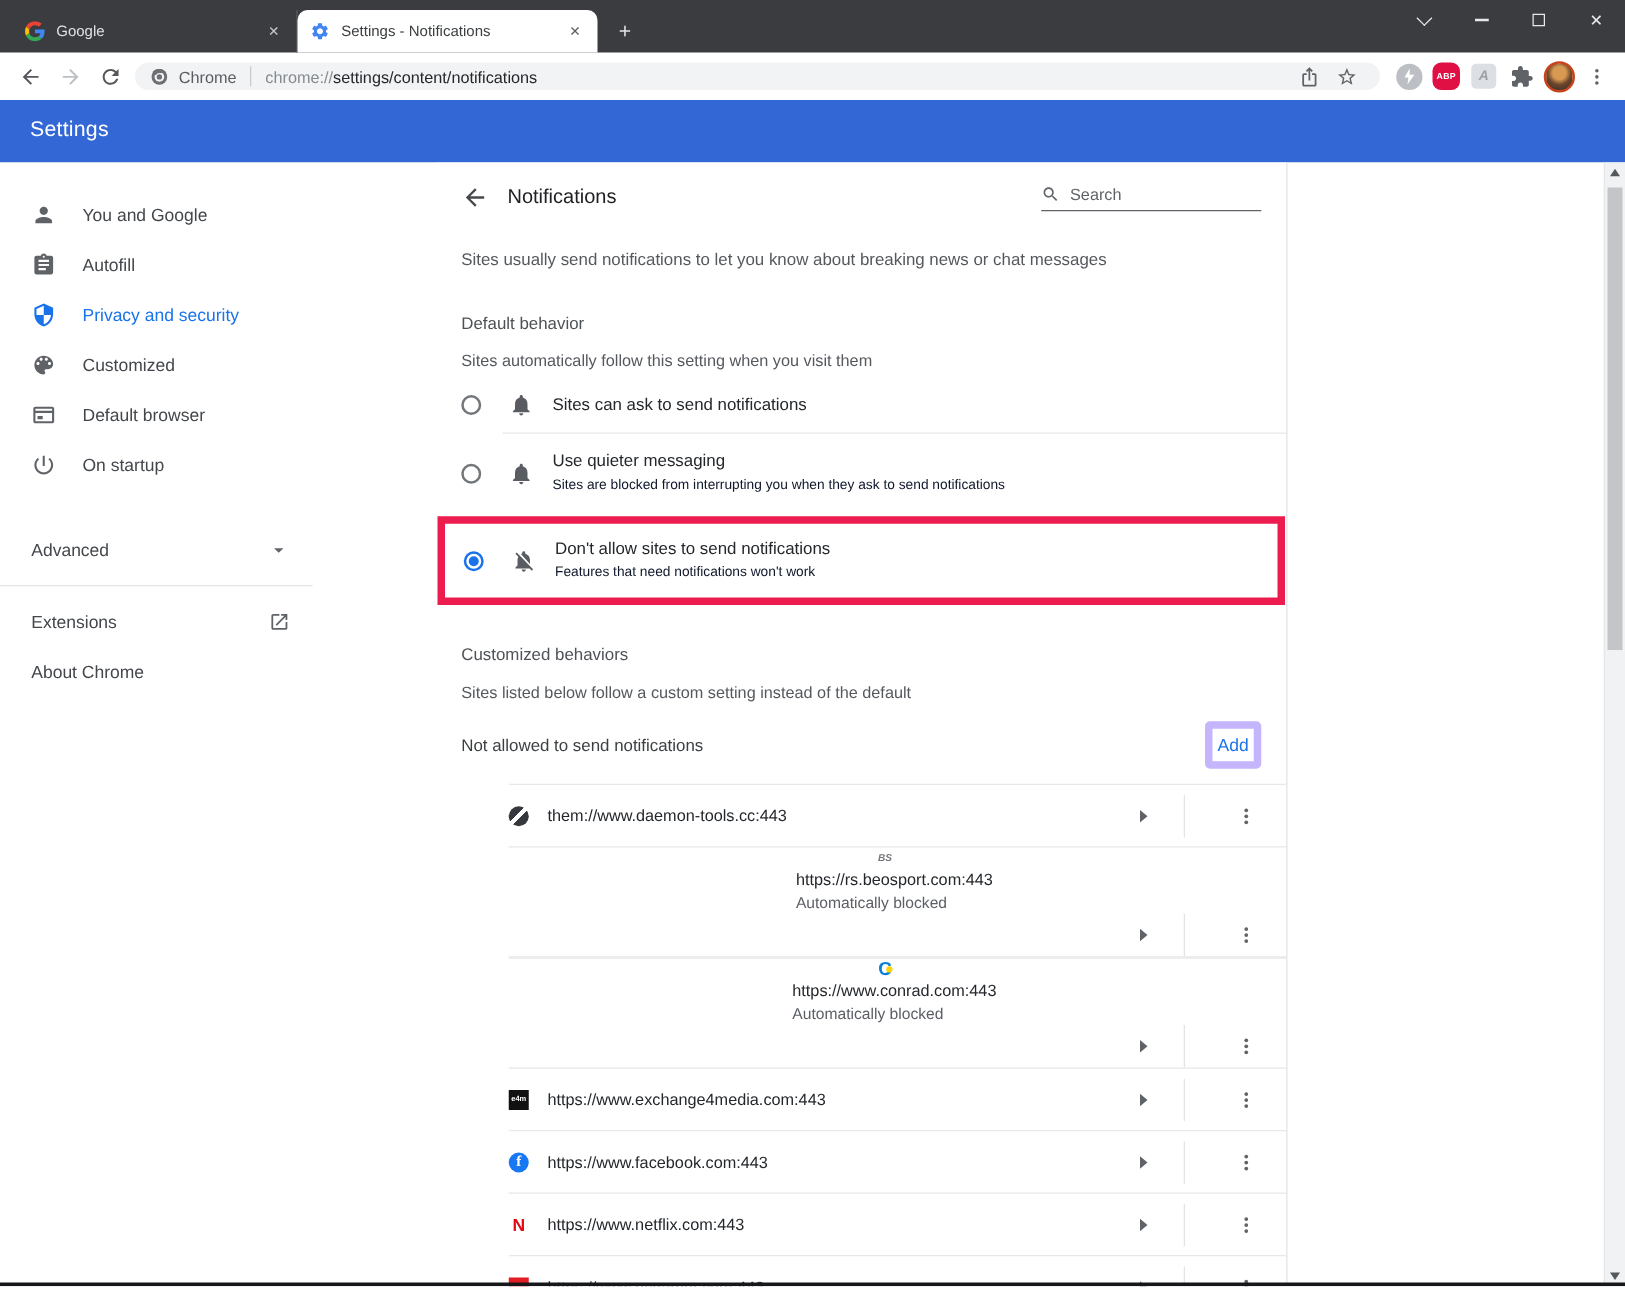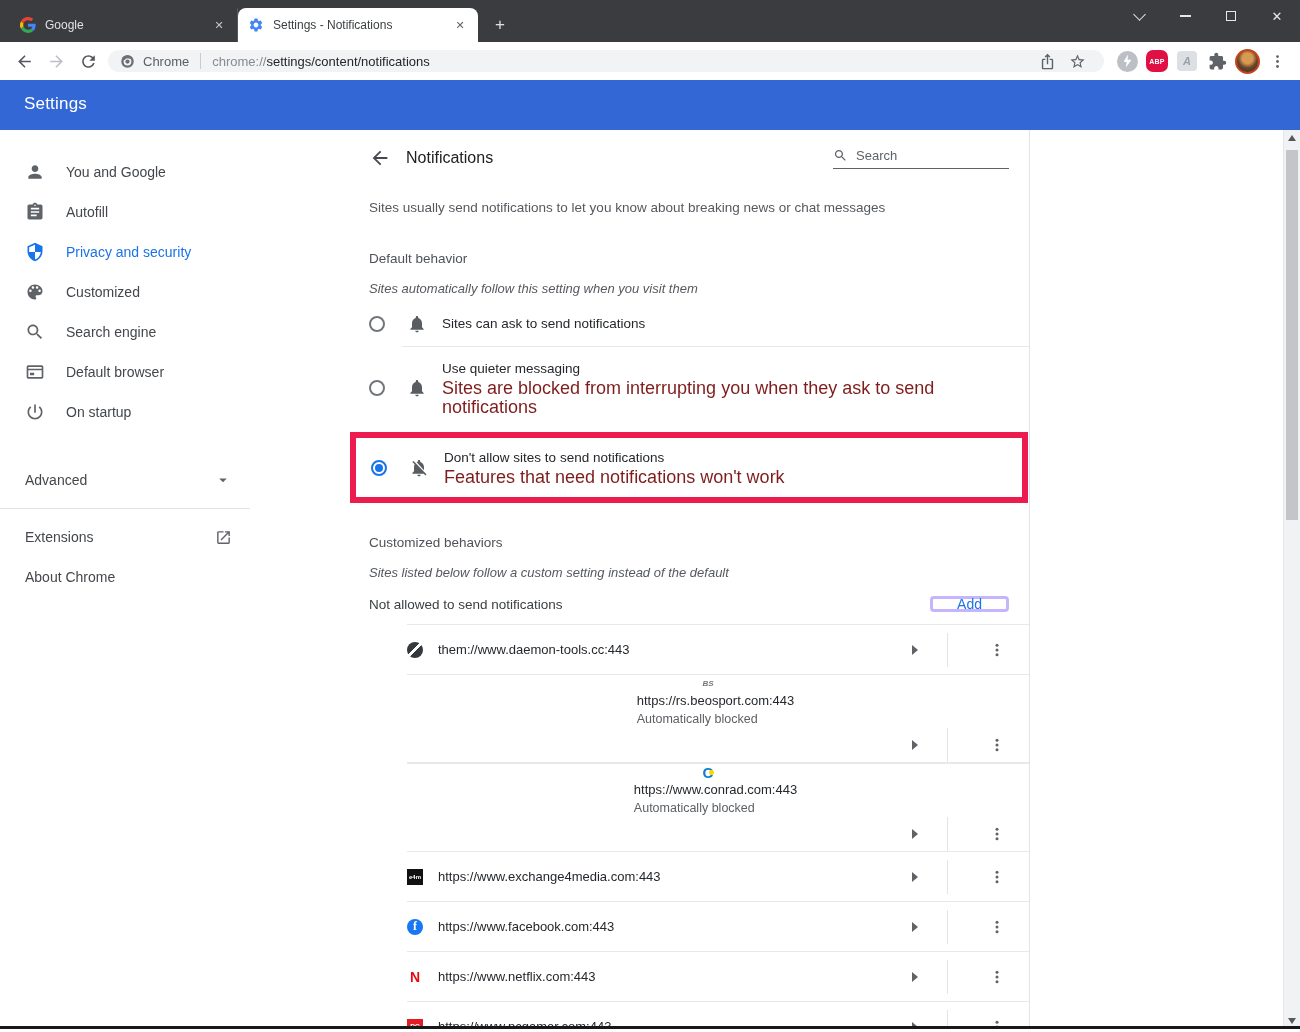--- a/index.html
+++ b/index.html
@@ -75,38 +75,38 @@
   .backbtn { width:22px; height:22px; color:#45484c; flex:none; }
   .backbtn svg { width:22px; height:22px; }
   .page-title { margin-left:15px; font-size:16px; color:#202124; font-weight:500; }
   .card-search { margin-left:auto; display:flex; align-items:center; border-bottom:1px solid #5f6368; padding-bottom:5px; width:176px; }
   .card-search svg { width:15px; height:15px; color:#5f6368; flex:none; }
   .card-search input { border:none; outline:none; background:transparent; font-size:13px; margin-left:8px; width:100%; color:#202124; font-family:inherit; }
   .card-search input::placeholder { color:#5f6368; }
 
   .intro { padding:14px 20px 0; font-size:13.5px; color:#55595e; }
   .sec-head { padding:36px 20px 0; font-size:13.5px; font-weight:500; color:#4e5257; }
-  .sec-sub { padding:15px 20px 0; font-size:13px; color:#55595e;font-style:italic; }
+  .sec-sub { padding:15px 20px 0; font-size:13px; color:#55595e; }
 
   .opt-row { display:flex; align-items:center; padding:12px 20px; }
   .opt-row.pad-in { padding:10px 15px; }
   .radio { width:16px; height:16px; border-radius:50%; border:2px solid #73777b; flex:none; }
   .radio.on { border-color:#1a73e8; position:relative; }
   .radio.on::after { content:""; position:absolute; inset:2px; border-radius:50%; background:#1a73e8; }
   .opt-bell { width:20px; height:20px; color:#595d62; flex:none; margin-left:22px; }
   .opt-bell svg { width:20px; height:20px; }
   .opt-text { margin-left:15px; }
   .opt-label { font-size:13.5px; color:#24272b; line-height:20px; }
-  .opt-sub { font-size:18px; color:#7f1d1d; line-height:19px; }
+  .opt-sub { font-size:11px; color:#0f172a; line-height:19px; }
   .opt-div { border-top:1px solid #e6e8ea; margin-left:53px; }
   .hl-box { border:6px solid #ec1c4e; margin:3px 1px 0 1px; }
 
   .list-label-row { display:flex; align-items:center; justify-content:space-between; padding:16px 20px 12px; }
   .list-label { font-size:13.5px; color:#3c4043; }
-  .add-btn { height:16px; padding:0 24px; background:#fff; border:3px solid #c4b5fd; border-radius:4px; color:#1a73e8; font-size:14px; font-weight:500; display:flex; align-items:center; }
+  .add-btn { height:38px; padding:0 4px; background:#fff; border:6px solid #c4b5fd; border-radius:4px; color:#1a73e8; font-size:14px; font-weight:500; display:flex; align-items:center; }
 
   .site-row { display:flex; align-items:center; padding:0 20px 0 58px; min-height:49px; }
   .site-row.two { min-height:56px;flex-direction:column; }
   .favicon { width:16px; height:16px; flex:none; display:flex; align-items:center; justify-content:center; overflow:hidden; }
   .f-daemon { border-radius:50%; background:linear-gradient(135deg,#35383d 42%,#ffffff 42% 56%,#35383d 56%); }
   .f-beosport { color:#73777c; font-size:8px; font-weight:bold; font-style:italic; }
   .f-cnet { color:#e02020; font-size:7.5px; font-weight:bold; }
   .f-conrad { color:#0a7fd4; font-size:15px; font-weight:bold; position:relative; }
   .f-conrad i { position:absolute; right:2px; top:6px; width:5px; height:5px; border-radius:50%; background:#ffd500; }
   .f-e4m { background:#111; color:#fff; font-size:6px; font-weight:bold; }
@@ -268,26 +268,20 @@
       <span>Privacy and security</span>
     </div>
     <div class="side-item">
       <span class="s-ic"><svg viewBox="0 0 24 24" fill="currentColor">
             <path d="M12 3c-4.97 0-9 4.03-9 9s4.03 9 9 9c.83 0 1.5-.67 1.5-1.5 0-.39-.15-.74-.39-1.01-.23-.26-.38-.61-.38-.99 0-.83.67-1.5 1.5-1.5H16c2.76 0 5-2.24 5-5 0-4.42-4.03-8-9-8zm-5.5 9c-.83 0-1.5-.67-1.5-1.5S5.67 9 6.5 9 8 9.67 8 10.5 7.33 12 6.5 12zm3-4C8.67 8 8 7.33 8 6.5S8.67 5 9.5 5s1.5.67 1.5 1.5S10.33 8 9.5 8zm5 0c-.83 0-1.5-.67-1.5-1.5S13.67 5 14.5 5s1.5.67 1.5 1.5S15.33 8 14.5 8zm3 4c-.83 0-1.5-.67-1.5-1.5S16.67 9 17.5 9s1.5.67 1.5 1.5-.67 1.5-1.5 1.5z"></path>
           </svg></span>
       <span>Customized</span>
     </div>
     <div class="side-item">
       <span class="s-ic"><svg viewBox="0 0 24 24" fill="currentColor">
-            <path d="M15.5 14h-.79l-.28-.27C15.41 12.59 16 11.11 16 9.5 16 5.91 13.09 3 9.5 3S3 5.91 3 9.5 5.91 16 9.5 16c1.61 0 3.09-.59 4.23-1.57l.27.28v.79l5 4.99L20.49 19l-4.99-5zm-6 0C7.01 14 5 11.99 5 9.5S7.01 5 9.5 5 14 7.01 14 9.5 11.99 14 9.5 14z"></path>
-          </svg></span>
-      <span>Search engine</span>
-    </div>
-    <div class="side-item">
-      <span class="s-ic"><svg viewBox="0 0 24 24" fill="currentColor">
             <path d="M20 4H4c-1.1 0-1.99.9-1.99 2L2 18c0 1.1.9 2 2 2h16c1.1 0 2-.9 2-2V6c0-1.1-.9-2-2-2zm0 14H4v-8h16v8zm0-10H4V6h16v2zM6 13h5v3H6v-3z"></path>
           </svg></span>
       <span>Default browser</span>
     </div>
     <div class="side-item">
       <span class="s-ic"><svg viewBox="0 0 24 24" fill="currentColor">
             <path d="M13 3h-2v10h2V3zm4.83 2.17l-1.42 1.42C17.99 7.86 19 9.81 19 12c0 3.87-3.13 7-7 7s-7-3.13-7-7c0-2.19 1.01-4.14 2.58-5.42L6.17 5.17C4.23 6.82 3 9.26 3 12c0 4.97 4.03 9 9 9s9-4.03 9-9c0-2.74-1.23-5.18-3.17-6.83z"></path>
           </svg></span>
       <span>On startup</span>
     </div>

